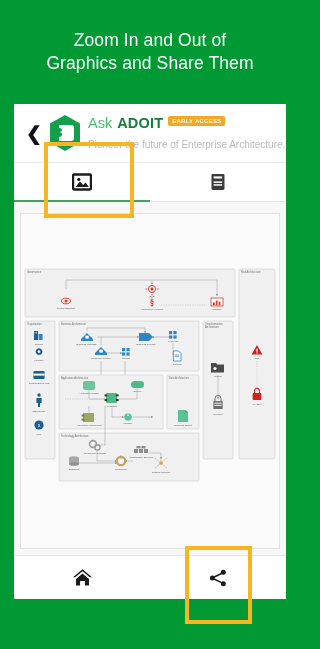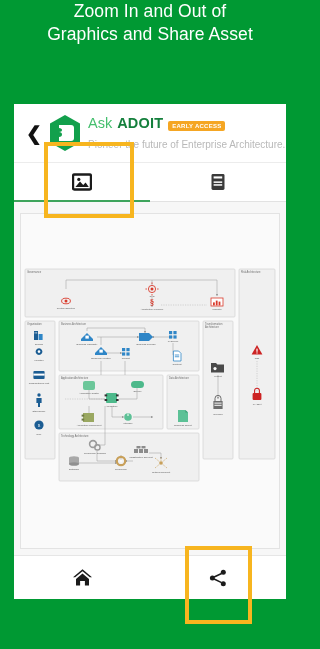--- a/index.html
+++ b/index.html
@@ -7,21 +7,21 @@
     width: 300px; height: 649px;
     font-family: "Liberation Sans", sans-serif;
     background: #009933;
     overflow: hidden;
   }
   .screen { position: relative; width: 300px; height: 649px; background: #009933; }
 
   
   .banner {
     position: absolute; top: 0; left: 0; width: 300px; height: 104px;
-    display: flex; flex-direction: column; align-items: center; 
+    display: flex; flex-direction: column; align-items: center; justify-content: center;
     text-align: center;
   }
   .banner-line {
     color: #ffffff; font-size: 17.5px; line-height: 23px; font-weight: 400;
     letter-spacing: .1px; white-space: nowrap;
   }
 
   
   .phone {
     position: absolute; left: 14px; top: 104px; width: 272px; height: 495px;
@@ -36,21 +36,21 @@
   .back-chevron {
     width: 20px; flex: 0 0 20px; display: flex; align-items: center; justify-content: center;
     color: #111; font-size: 19px; line-height: 1; font-weight: 700; cursor: pointer;
   }
   .brand-block {
     flex: 1 1 auto; display: flex; align-items: center; justify-content: center;
     gap: 6px; margin-left: 4px; position: relative;
   }
   .hex-logo { width: 34px; height: 38px; flex: 0 0 34px; position: relative; }
   .brand-text { display: flex; flex-direction: column; justify-content: center; }
-  .brand-row { display: flex; align-items: flex-end; gap: 5px; line-height: 1; }
+  .brand-row { display: flex; align-items: flex-start; gap: 5px; line-height: 1; }
   .ask { color: #45bf6e; font-size: 14.5px; font-weight: 400; }
   .adoit { color: #15803d; font-size: 14.5px; font-weight: 700; letter-spacing: .2px; }
   .early-badge {
     background: #f5a623; color: #ffffff; font-size: 6px; font-weight: 700;
     letter-spacing: .25px; padding: 2px 4px; border-radius: 2px; white-space: nowrap;
   }
   .tagline { color: #b9b9b9; font-size: 10px; margin-top: 8px; white-space: nowrap; }
   .hamburger {
     width: 22px; flex: 0 0 22px; display: flex; flex-direction: column;
     gap: 3px; align-items: center; cursor: pointer;
@@ -95,21 +95,21 @@
   #hl-gallery { left: 44px; top: 142px; width: 90px; height: 76px; }
   #hl-share   { left: 185px; top: 546px; width: 67px; height: 78px; }
 </style>
 </head>
 <body>
 
 <div class="screen">
 
   <div class="banner">
     <div class="banner-line">Zoom In and Out of</div>
-    <div class="banner-line">Graphics and Share Asset</div>
+    <div class="banner-line">Graphics and Share Them</div>
   </div>
 
   <div class="phone">
 
     <div class="app-header">
 
       <div class="back-chevron">❮</div>
 
       <div class="brand-block">
         <div class="hex-logo">

